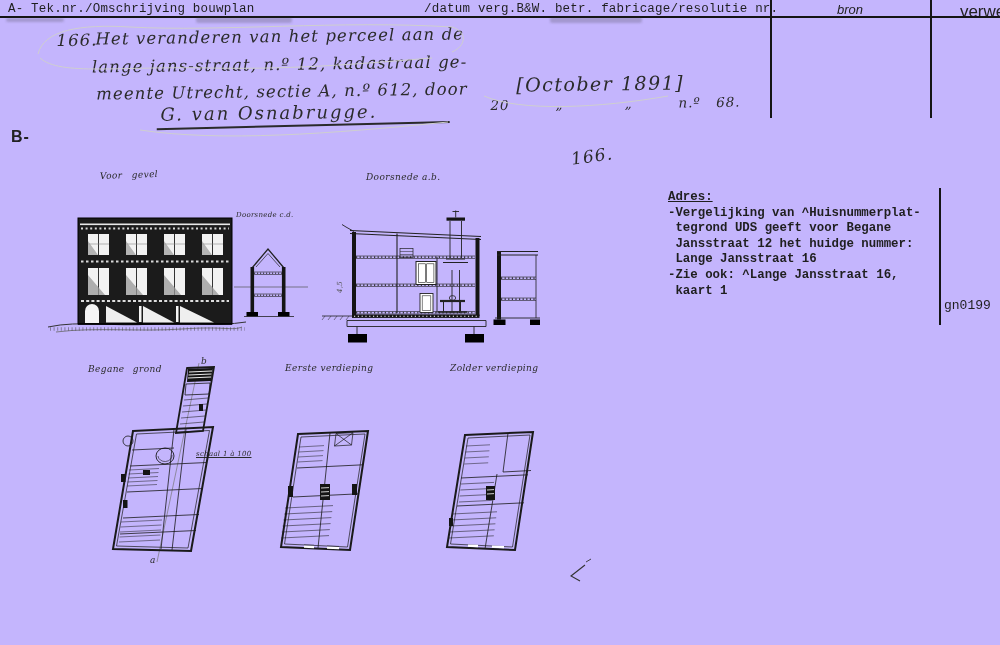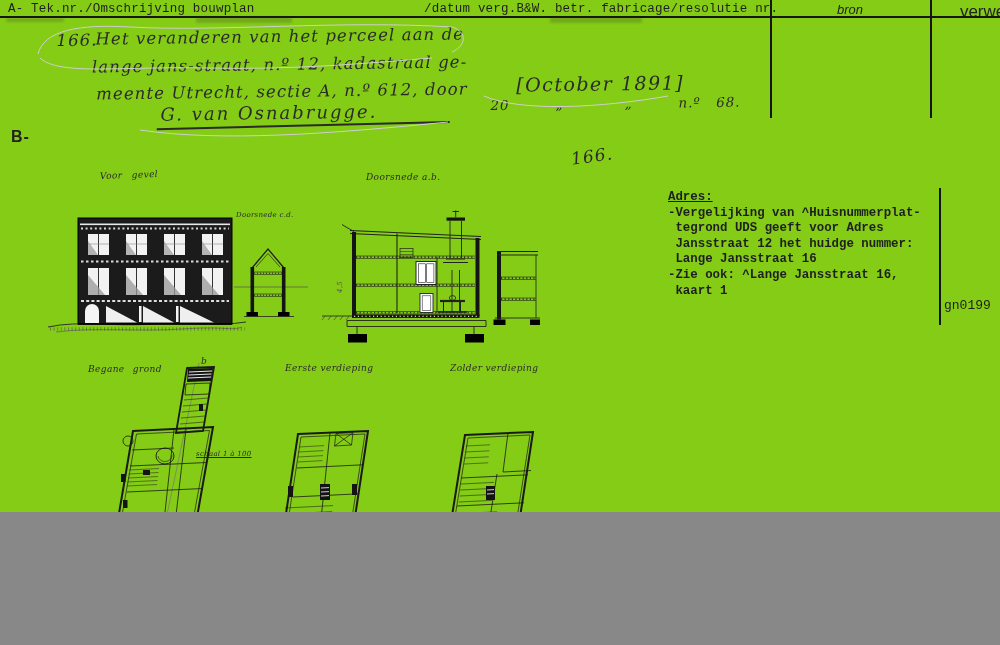--- a/index.html
+++ b/index.html
@@ -1,17 +1,17 @@
 <!DOCTYPE html>
 <html><head>
 <meta charset="utf-8">
 <style>
   html,body{margin:0;padding:0;background:#888;}
   .page{
-    position:relative;width:1000px;height:512px;background:#84cc16;
+    position:relative;width:1000px;height:645px;background:#c4b5fd;
     overflow:hidden;font-family:"Liberation Mono", monospace;color:#1f1f1f;
   }
   .abs{position:absolute;}
   .mono{font-family:"Liberation Mono", monospace;color:#1f1f1f;white-space:pre;}
   .sans{font-family:"Liberation Sans", sans-serif;color:#222;}
   .script{font-family:"DejaVu Serif", serif;font-style:italic;color:#2b2b2b;white-space:pre;}
   .hline{position:absolute;background:#151515;}
   .vline{position:absolute;background:#151515;}
   .smudge{position:absolute;background:rgba(50,50,50,.22);filter:blur(1px);border-radius:2px;}
   .hdr{font-size:12.5px;letter-spacing:.2px;}
@@ -63,21 +63,21 @@
   <div class="abs script script-small" style="left:285px;top:363px;">Eerste verdieping</div>
   <div class="abs script script-small" style="left:450px;top:363px;">Zolder verdieping</div>
   <div class="abs script micro" style="left:196px;top:450px;text-decoration:underline;">schaal 1 à 100</div>
   <div class="abs script micro" style="left:334px;top:283px;transform:rotate(-90deg);color:#555;">4,5</div>
   <div class="abs script micro" style="left:150px;top:555px;font-size:9px;">a</div>
   <div class="abs script micro" style="left:201px;top:356px;font-size:9px;">b</div>
 
   <div class="abs" style="left:668px;top:190px;font-weight:bold;">
     <div class="mono adres-line" style="text-decoration:underline;">Adres:</div>
     <div class="mono adres-line">-Vergelijking van ^Huisnummerplat-</div>
-    <div class="mono adres-line"> tegrond UDS geeft voor Adres</div>
+    <div class="mono adres-line"> tegrond UDS geeft voor Begane</div>
     <div class="mono adres-line"> Jansstraat 12 het huidge nummer:</div>
     <div class="mono adres-line"> Lange Jansstraat 16</div>
     <div class="mono adres-line">-Zie ook: ^Lange Jansstraat 16,</div>
     <div class="mono adres-line"> kaart 1</div>
   </div>
   <div class="abs mono" style="left:944px;top:298px;font-size:13px;">gn0199</div>
 
   <svg width="1000" height="645" viewBox="0 0 1000 645">
 
     <g stroke="#cfcfcf" fill="none" stroke-width="1">

